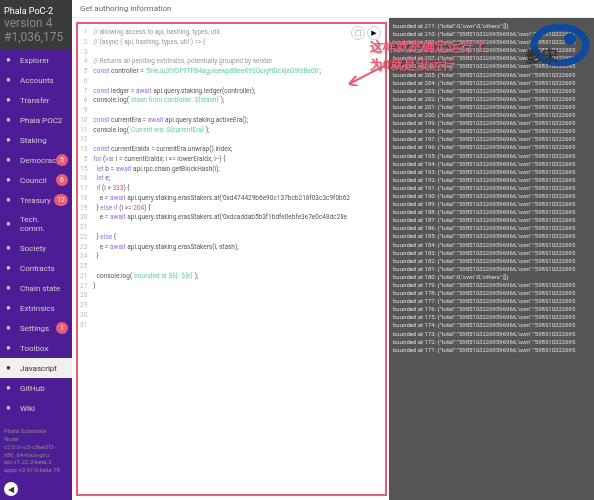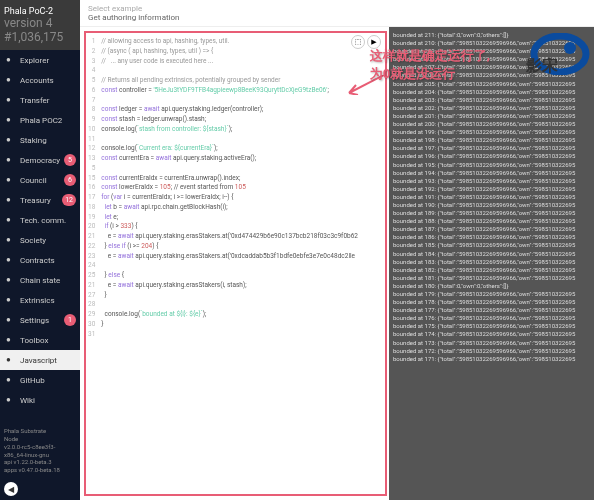--- a/index.html
+++ b/index.html
@@ -1,18 +1,18 @@
 <!DOCTYPE html>
 <html><head>
 <meta charset="utf-8">
 <style>
 *{margin:0;padding:0;box-sizing:border-box;font-family:-apple-system,BlinkMacSystemFont,"Segoe UI",Roboto,sans-serif}
 body{width:594px;height:500px;overflow:hidden;background:#fff;font-size:10px}
 .app{display:flex;height:100%}
-.sidebar{width:80px;background:#0f172a;color:#ccc;display:flex;flex-direction:column;font-size:8px}
+.sidebar{width:72px;background:#4c1d95;color:#ccc;display:flex;flex-direction:column;font-size:8px}
 .side-hdr{padding:6px 4px;background:#3a3a3a;color:#fff;font-size:9px}
 .side-hdr .v{color:#888;font-size:12px}
 .side-item{display:flex;align-items:center;padding:5px 6px;gap:4px;position:relative;cursor:pointer}
 .side-item.js{background:#f0f0f0;color:#333}
 .side-ico{width:10px;height:10px;display:inline-block}
 .badge{position:absolute;right:4px;background:#e85d75;color:#fff;border-radius:8px;min-width:12px;height:12px;font-size:7px;display:flex;align-items:center;justify-content:center;padding:0 3px}
 .side-foot{margin-top:auto;padding:4px;font-size:6px;color:#888;line-height:1.3}
 .collapse-btn{background:#fff;border-radius:50%;width:14px;height:14px;margin:4px;display:flex;align-items:center;justify-content:center;color:#333;font-size:8px}
 .main{flex:1;display:flex;flex-direction:column;position:relative}
 .topbar{padding:4px 8px;border-bottom:1px solid #eee;font-size:8px;color:#aaa}
@@ -130,21 +130,20 @@
         <div>Node</div>
         <div>v2.0.0-rc5-c8ee3f3-</div>
         <div>x86_64-linux-gnu</div>
         <div>api v1.22.0-beta.3</div>
         <div>apps v0.47.0-beta.18</div>
       </div>
   <div class="collapse-btn">◀</div>
  </div>
  <div class="main">
   <div class="topbar">
-   <div>Select example</div>
    <div class="lbl">Get authoring information</div>
   </div>
   <div class="content">
    <div class="editor-wrap">
     <div class="editor-tb">
      <div class="ed-btn">⬚</div>
      <div class="ed-btn">▶</div>
     </div>
     <div class="code">
      <div class="gutter" id="gutter">
@@ -176,34 +175,31 @@
               <div>21</div>
               <div>27</div>
               <div>28</div>
               <div>29</div>
               <div>30</div>
               <div>31</div>
             </div>
      <div class="lines" id="lines">
               <div><span class="c-com">// allowing access to api, hashing, types, util.</span></div>
               <div><span class="c-com">// (async ( api, hashing, types, util ) =&gt; {</span></div>
-              <div><span class="c-com">//   ... any user code is executed here ...</span></div>
               <div></div>
               <div><span class="c-com">// Returns all pending extrinsics, potentially grouped by sender</span></div>
               <div><span class="c-kw">const</span> controller = <span class="c-str">'5HeJu3tYDF9TFB4agpieewp8BeeK93QuryttDcXjeG9tzBe06'</span>;</div>
               <div></div>
               <div><span class="c-kw">const</span> ledger = <span class="c-kw">await</span> api.query.staking.ledger(controller);</div>
-              <div><span class="c-kw">const</span> stash = ledger.unwrap().stash;</div>
               <div>console.log(<span class="c-str">`stash from controller: ${stash}`</span>);</div>
               <div></div>
+              <div><span class="c-kw">const</span> currentEra = <span class="c-kw">await</span> api.query.staking.activeEra();</div>
               <div>console.log(<span class="c-str">`Current era: ${currentEra}`</span>);</div>
-              <div><span class="c-kw">const</span> currentEra = <span class="c-kw">await</span> api.query.staking.activeEra();</div>
               <div></div>
               <div><span class="c-kw">const</span> currentEraIdx = currentEra.unwrap().index;</div>
-              <div><span class="c-kw">const</span> lowerEraIdx = <span class="c-num">105</span>; // event started from <span class="c-num">105</span></div>
               <div><span class="c-kw">for</span> (<span class="c-kw">var</span> i = currentEraIdx; i &gt;= lowerEraIdx; i--) {</div>
               <div>  <span class="c-kw">let</span> b = <span class="c-kw">await</span> api.rpc.chain.getBlockHash(i);</div>
               <div>  <span class="c-kw">let</span> e;</div>
               <div>  <span class="c-kw">if</span> (i &gt; <span class="c-num">333</span>) {</div>
               <div>    e = <span class="c-kw">await</span> api.query.staking.erasStakers.at('0xd474429b6e90c137bcb218f03c3c9f0b62</div>
               <div>  } <span class="c-kw">else</span> <span class="c-kw">if</span> (i &gt;= <span class="c-num">204</span>) {</div>
               <div>    e = <span class="c-kw">await</span> api.query.staking.erasStakers.at('0xdcaddab5b3f1bdfe0ebfe3e7e0c48dc2lle</div>
               <div></div>
               <div>  } <span class="c-kw">else</span> {</div>
               <div>    e = <span class="c-kw">await</span> api.query.staking.erasStakers(i, stash);</div>

